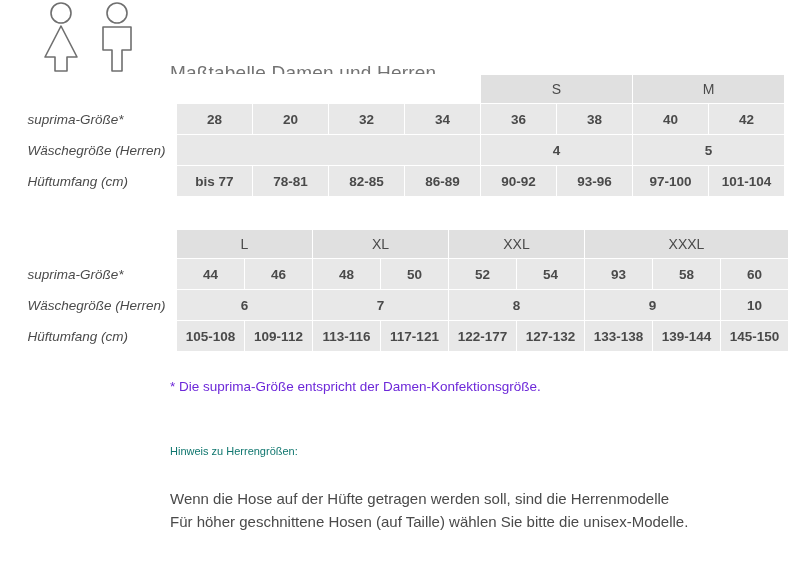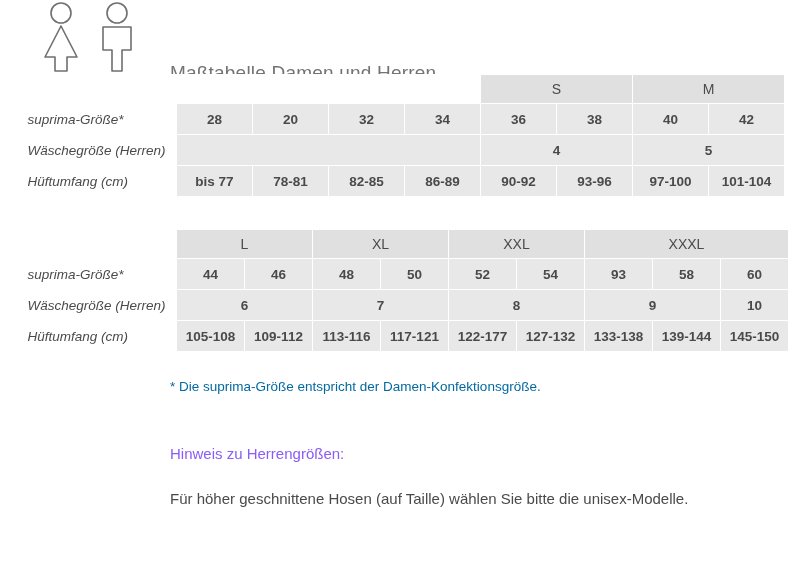--- a/index.html
+++ b/index.html
@@ -42,38 +42,38 @@
     left: 170px;
     top: 62px;
     font-size: 19px;
     color: #737373;
     letter-spacing: 0.2px;
   }
   .note-title {
     position: absolute;
     left: 170px;
     top: 445px;
-    font-size: 15px;
-    color: #8b5cf6;
+    font-size: 11px;
+    color: #0f766e;
   }
   .note-body {
     position: absolute;
     left: 170px;
     top: 487px;
     width: 620px;
     font-size: 15px;
     line-height: 23px;
     color: #4a4a4a;
   }
   .footnote {
     position: absolute;
     left: 170px;
     top: 379px;
     font-size: 13.5px;
-    color: #0369a1;
+    color: #6d28d9;
   }
 
   
   table {
     border-collapse: collapse;
     table-layout: fixed;
     font-size: 13.5px;
     color: #4a4a4a;
   }
   .tbl {
@@ -229,16 +229,17 @@
       <td class="gray">139‑144</td>
       <td class="gray">145‑150</td>
     </tr>
   </tbody>
     </table>
 
   <div class="footnote">* Die suprima‑Größe entspricht der Damen‑Konfektionsgröße.</div>
 
   <div class="note-title">Hinweis zu Herrengrößen:</div>
   <div class="note-body">
+    <div>Wenn die Hose auf der Hüfte getragen werden soll, sind die Herrenmodelle</div>
     <div>Für höher geschnittene Hosen (auf Taille) wählen Sie bitte die unisex‑Modelle.</div>
   </div>
 
 </div>
 
 </body></html>

